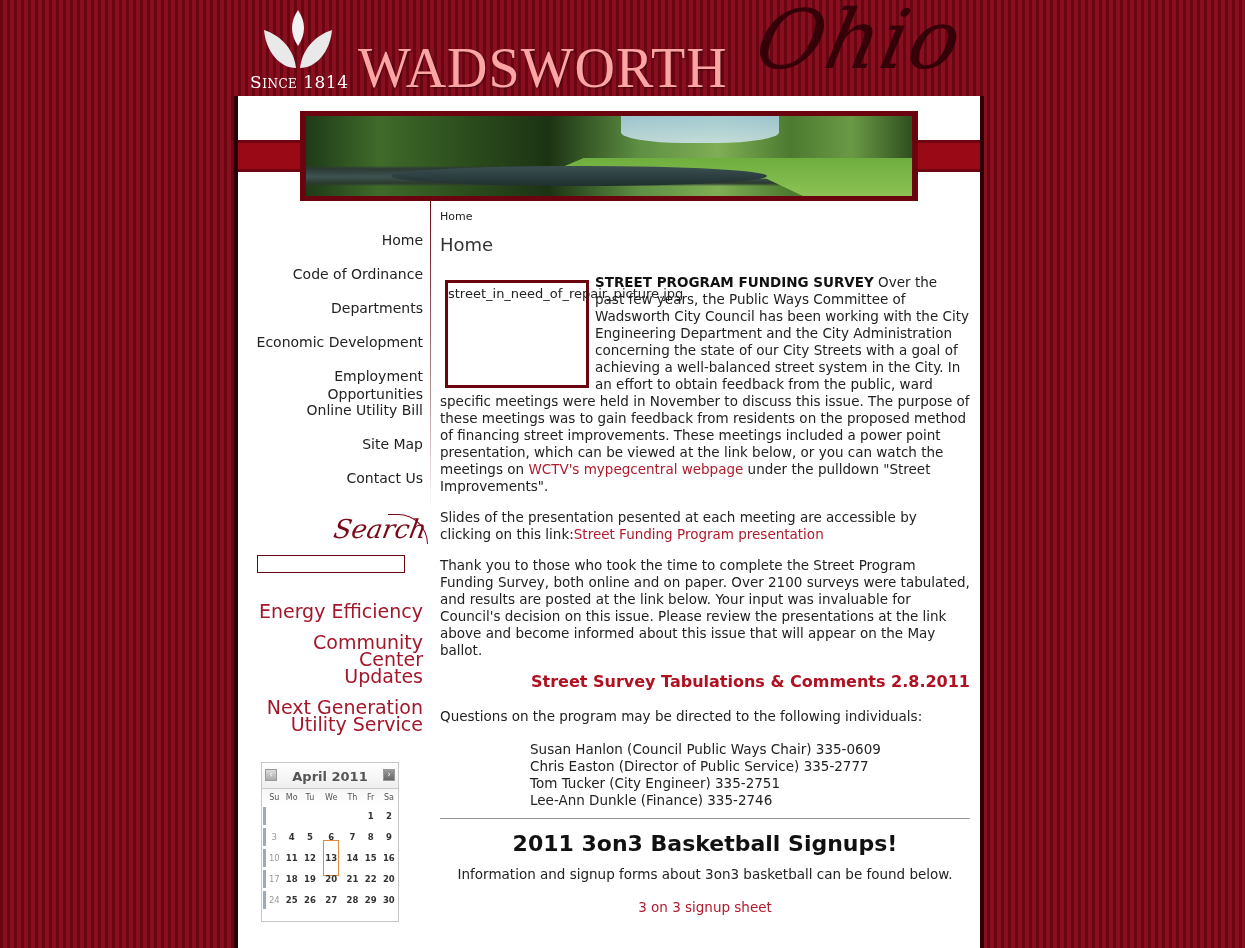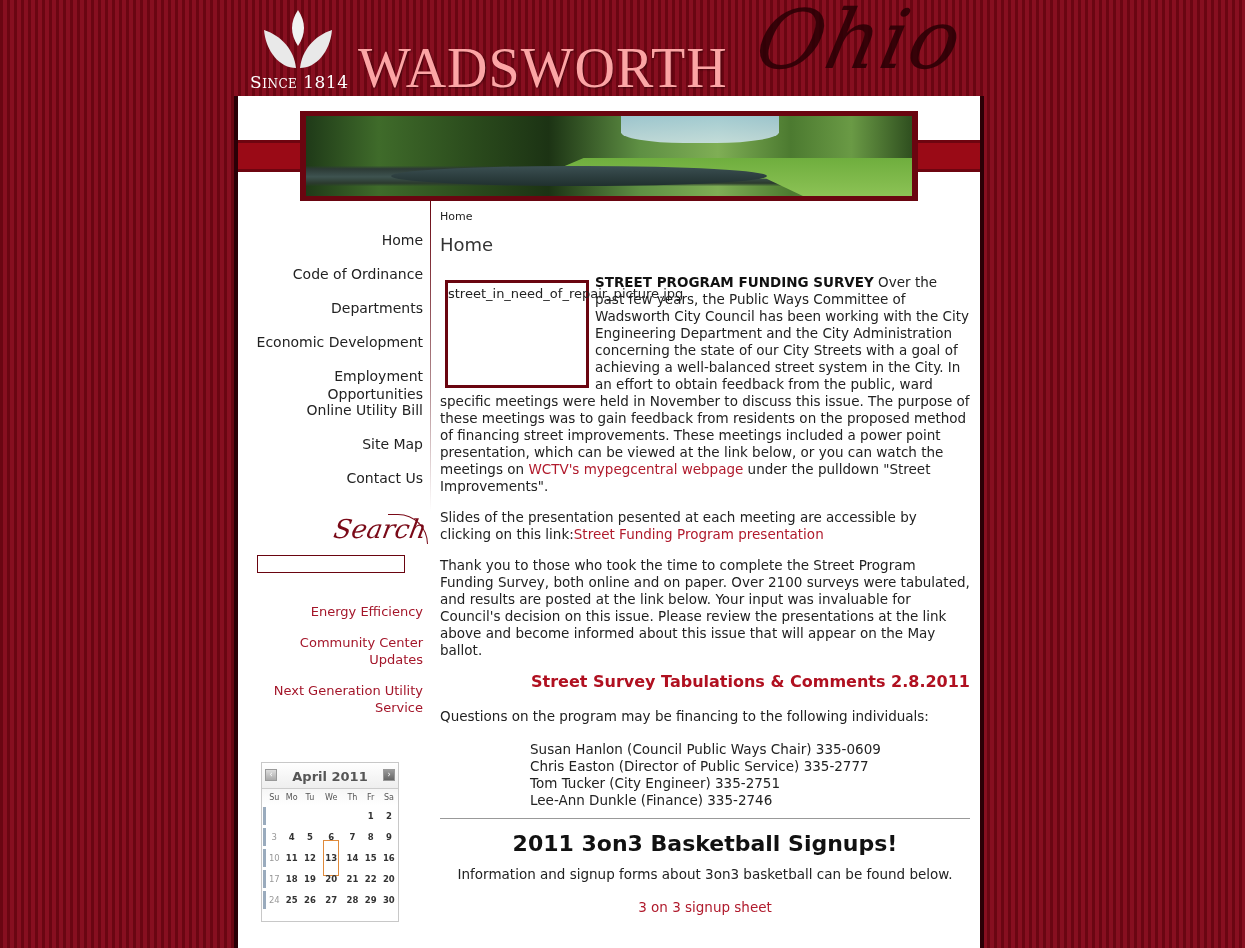--- a/index.html
+++ b/index.html
@@ -40,21 +40,21 @@
   
   .nav { position: absolute; left: 0; top: 135px; width: 185px; text-align: right; }
   .nav a { display: block; color: #222; text-decoration: none; font-size: 14px; height: 34px; line-height: 18px; padding-right: 0; }
   .vdivider { position: absolute; left: 192px; top: 105px; width: 1px; height: 310px; background: linear-gradient(180deg, #6a0510 0%, #b08a8e 60%, rgba(255,255,255,0) 100%); }
 
   .search-title { position: absolute; left: 96px; top: 418px; font-family: "DejaVu Serif", serif; font-style: italic; color: #7a0a18; font-size: 26px; transform: skewX(-10deg); }
   .search-swash { position: absolute; left: 150px; top: 418px; width: 40px; height: 30px; border-top: 1px solid #7a0a18; border-right: 1px solid #7a0a18; border-radius: 0 30px 0 0; }
   .search-input { position: absolute; left: 19px; top: 459px; width: 148px; height: 18px; border: 1px solid #6a0510; background: #fff; }
 
   .quick { position: absolute; left: 0; top: 507px; width: 185px; text-align: right; }
-  .quick a { display: block; color: #a4162a; text-decoration: none; font-size: 13px; line-height: 17px; margin-bottom: 14px; }
+  .quick a { display: block; color: #a4162a; text-decoration: none; font-size: 19px; line-height: 17px; margin-bottom: 14px; }
 
   
   .cal { position: absolute; left: 23px; top: 666px; width: 138px; height: 160px; border: 1px solid #c8c8c8; background: #fff; font-family: "DejaVu Sans", sans-serif; }
   .cal-head { height: 26px; position: relative; background: linear-gradient(180deg, #fff, #eee); border-bottom: 1px solid #ccc; }
   .cal-title { position: absolute; left: 0; right: 0; top: 6px; text-align: center; font-weight: bold; color: #555; font-size: 13px; }
   .cal-prev, .cal-next { position: absolute; top: 6px; width: 12px; height: 12px; border: 1px solid #999; background: linear-gradient(180deg, #ddd, #aaa); font-size: 8px; color: #fff; line-height: 10px; text-align: center; }
   .cal-prev { left: 3px; } .cal-next { right: 3px; background: linear-gradient(180deg, #999, #666); }
   .cal table { width: 100%; border-collapse: collapse; font-size: 8px; }
   .cal th { color: #555; font-weight: normal; height: 16px; background: linear-gradient(180deg, #f6f6f6, #fff); }
   .cal td { text-align: center; height: 21px; color: #333; font-weight: bold; font-size: 8.5px; }
@@ -216,21 +216,21 @@
       <span class="img-ph">
           <span>street_in_need_of_repair_picture.jpg</span>
         </span>
       <b>STREET PROGRAM FUNDING SURVEY</b><span> Over the past few years, the Public Ways Committee of Wadsworth City Council has been working with the City Engineering Department and the City Administration concerning the state of our City Streets with a goal of achieving a well-balanced street system in the City. In an effort to obtain feedback from the public, ward specific meetings were held in November to discuss this issue.  The purpose of these meetings was to gain feedback from residents on the proposed method of financing street improvements.  These meetings included a power point presentation, which can be viewed at the link below, or you can watch the meetings on </span><a href="#">WCTV's mypegcentral webpage</a><span> under the pulldown "Street Improvements".</span>
     </p>
     <p style="clear:both;">
       <span>Slides of the presentation pesented at each meeting are accessible by clicking on this link:</span><a href="#">Street Funding Program presentation</a>
     </p>
     <p>Thank you to those who took the time to complete the Street Program Funding Survey, both online and on paper.  Over 2100 surveys were tabulated, and results are posted at the link below.  Your input was invaluable for Council's decision on this issue.  Please review the presentations at the link above and become informed about this issue that will appear on the May ballot.</p>
     <a href="#" class="tab-link">Street Survey Tabulations &amp; Comments 2.8.2011</a>
-    <p style="margin-bottom:16px;">Questions on the program may be financing to the following individuals:</p>
+    <p style="margin-bottom:16px;">Questions on the program may be directed to the following individuals:</p>
     <div class="contacts">
       <div>Susan Hanlon (Council Public Ways Chair) 335-0609</div>
       <div>Chris Easton (Director of Public Service) 335-2777</div>
       <div>Tom Tucker (City Engineer) 335-2751</div>
       <div>Lee-Ann Dunkle (Finance) 335-2746</div>
     </div>
     <hr class="sep">
     <div class="bb-title">2011 3on3 Basketball Signups!</div>
     <div class="bb-info">Information and signup forms about 3on3 basketball can be found below.</div>
     <a href="#" class="bb-link">3 on 3 signup sheet</a>

